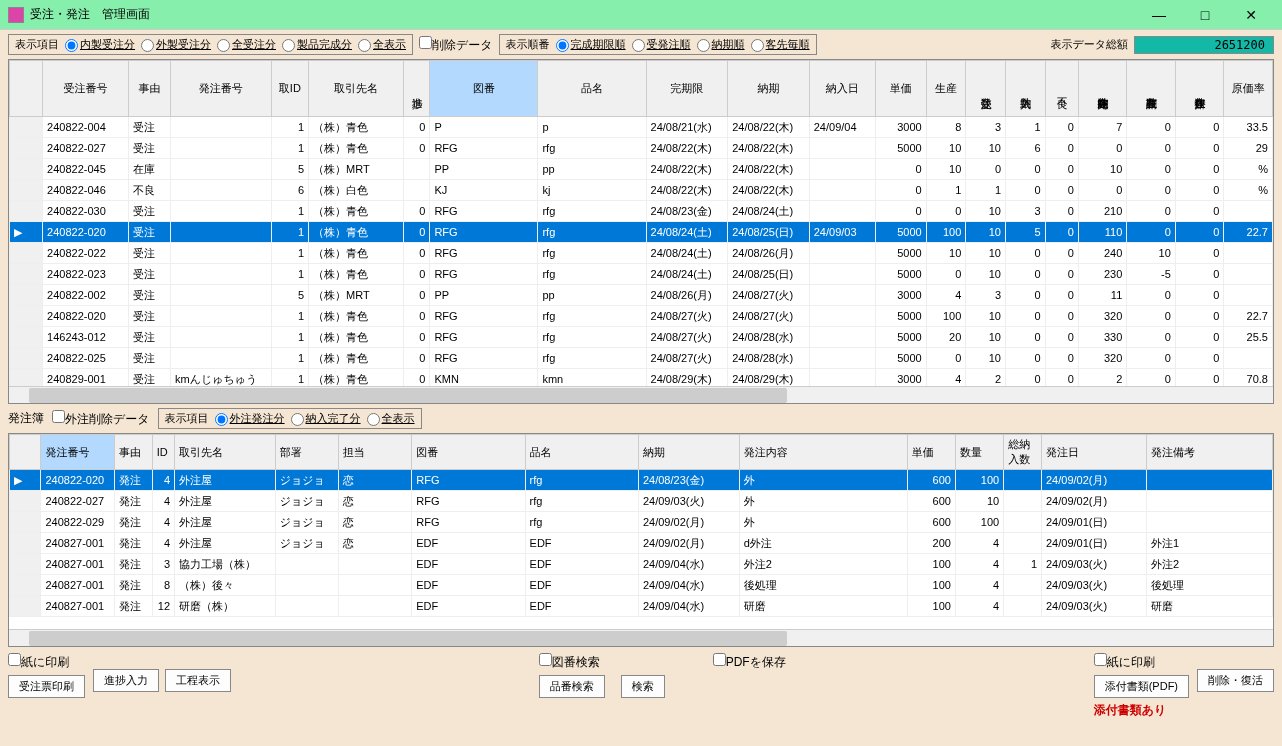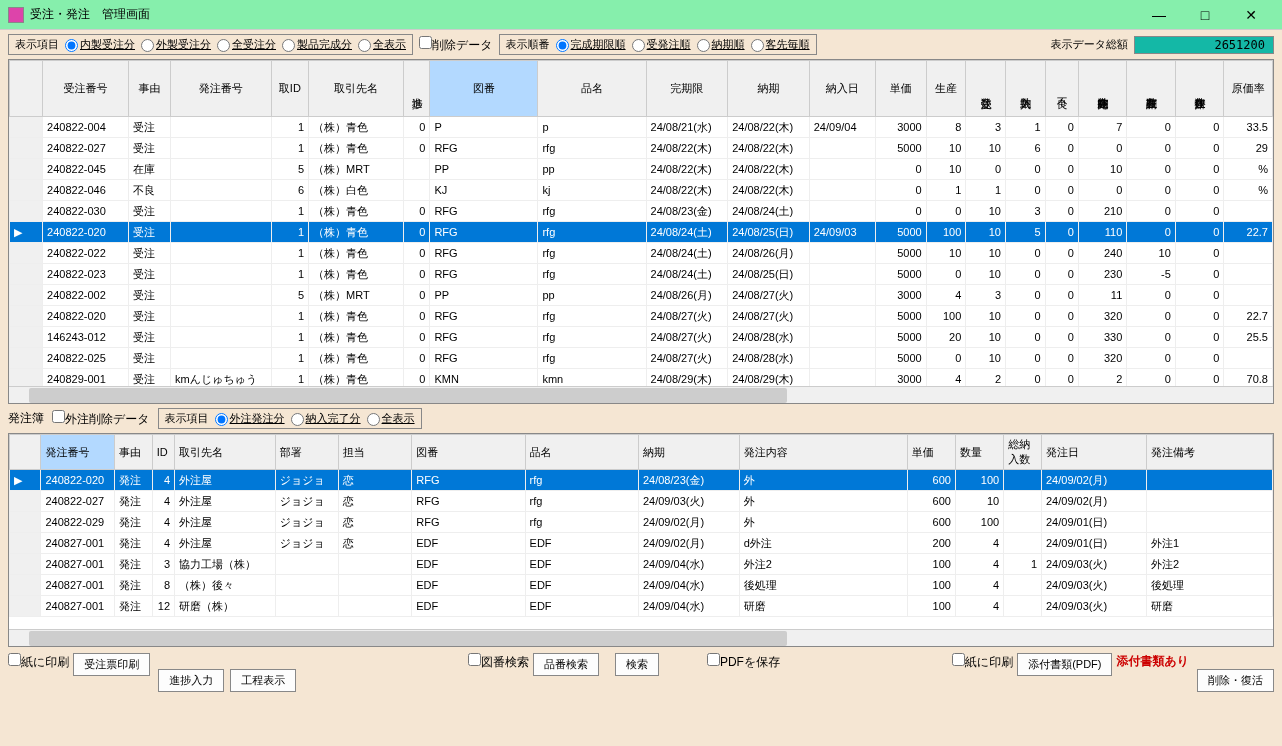--- a/index.html
+++ b/index.html
@@ -28,21 +28,21 @@
 .scroll-h .thumb { position: absolute; left: 20px; height: 15px; width: 60%; background: #cdcdcd; top: 1px; border-radius: 2px; }
 .mid { display: flex; align-items: center; gap: 8px; margin: 4px 0; }
 .grid2-wrap { border: 1px solid #888; background: #fff; height: 214px; overflow: hidden; position: relative; }
 .grid2 { width: 100%; border-collapse: collapse; font-size: 11px; }
 .grid2 th { background: #f0f0f0; border: 1px solid #ccc; padding: 2px 4px; font-weight: normal; height: 18px; text-align: left; }
 .grid2 td { border: 1px solid #eee; padding: 1px 4px; height: 21px; white-space: nowrap; }
 .grid2 td.r { text-align: right; }
 .grid2 tr.sel td { background: #0078d7; color: #fff; }
 .grid2 th.sel { background: #b3d9ff; }
 .btm { display: flex; align-items: flex-start; gap: 8px; margin-top: 6px; flex-wrap: wrap; }
-.btm .col { display: flex; flex-direction: row; gap: 4px; }
+.btm .col { display: flex; flex-direction: column; gap: 4px; }
 .btn { background: #fdfdfd; border: 1px solid #888; padding: 3px 10px; font-size: 11px; cursor: pointer; }
 .redtxt { color: #c00; font-weight: bold; }
 .sp { flex: 1; }
 </style>
 </head>
 <body>
 
 <div class="titlebar">
   <div class="icon"></div>
   <span>受注・発注　管理画面</span>

